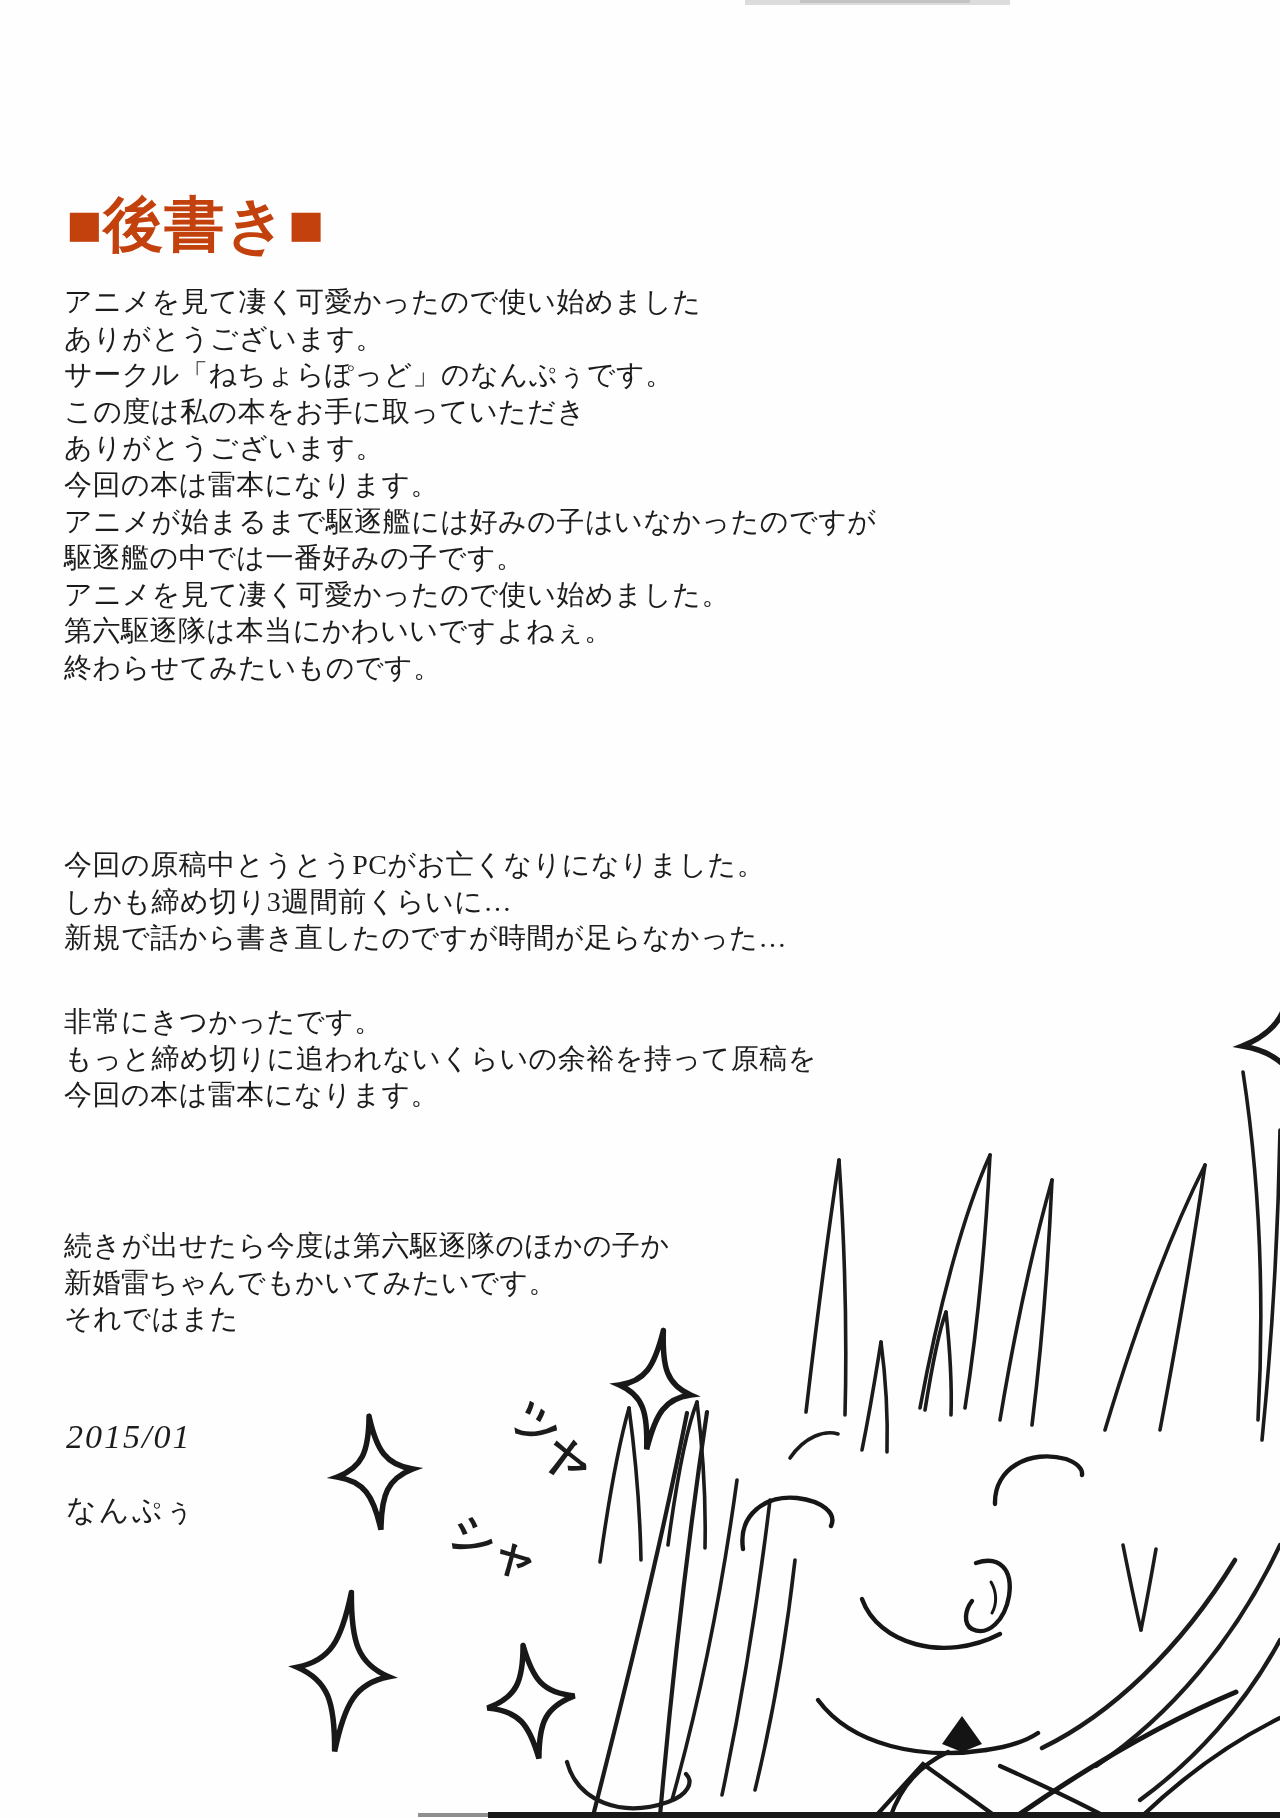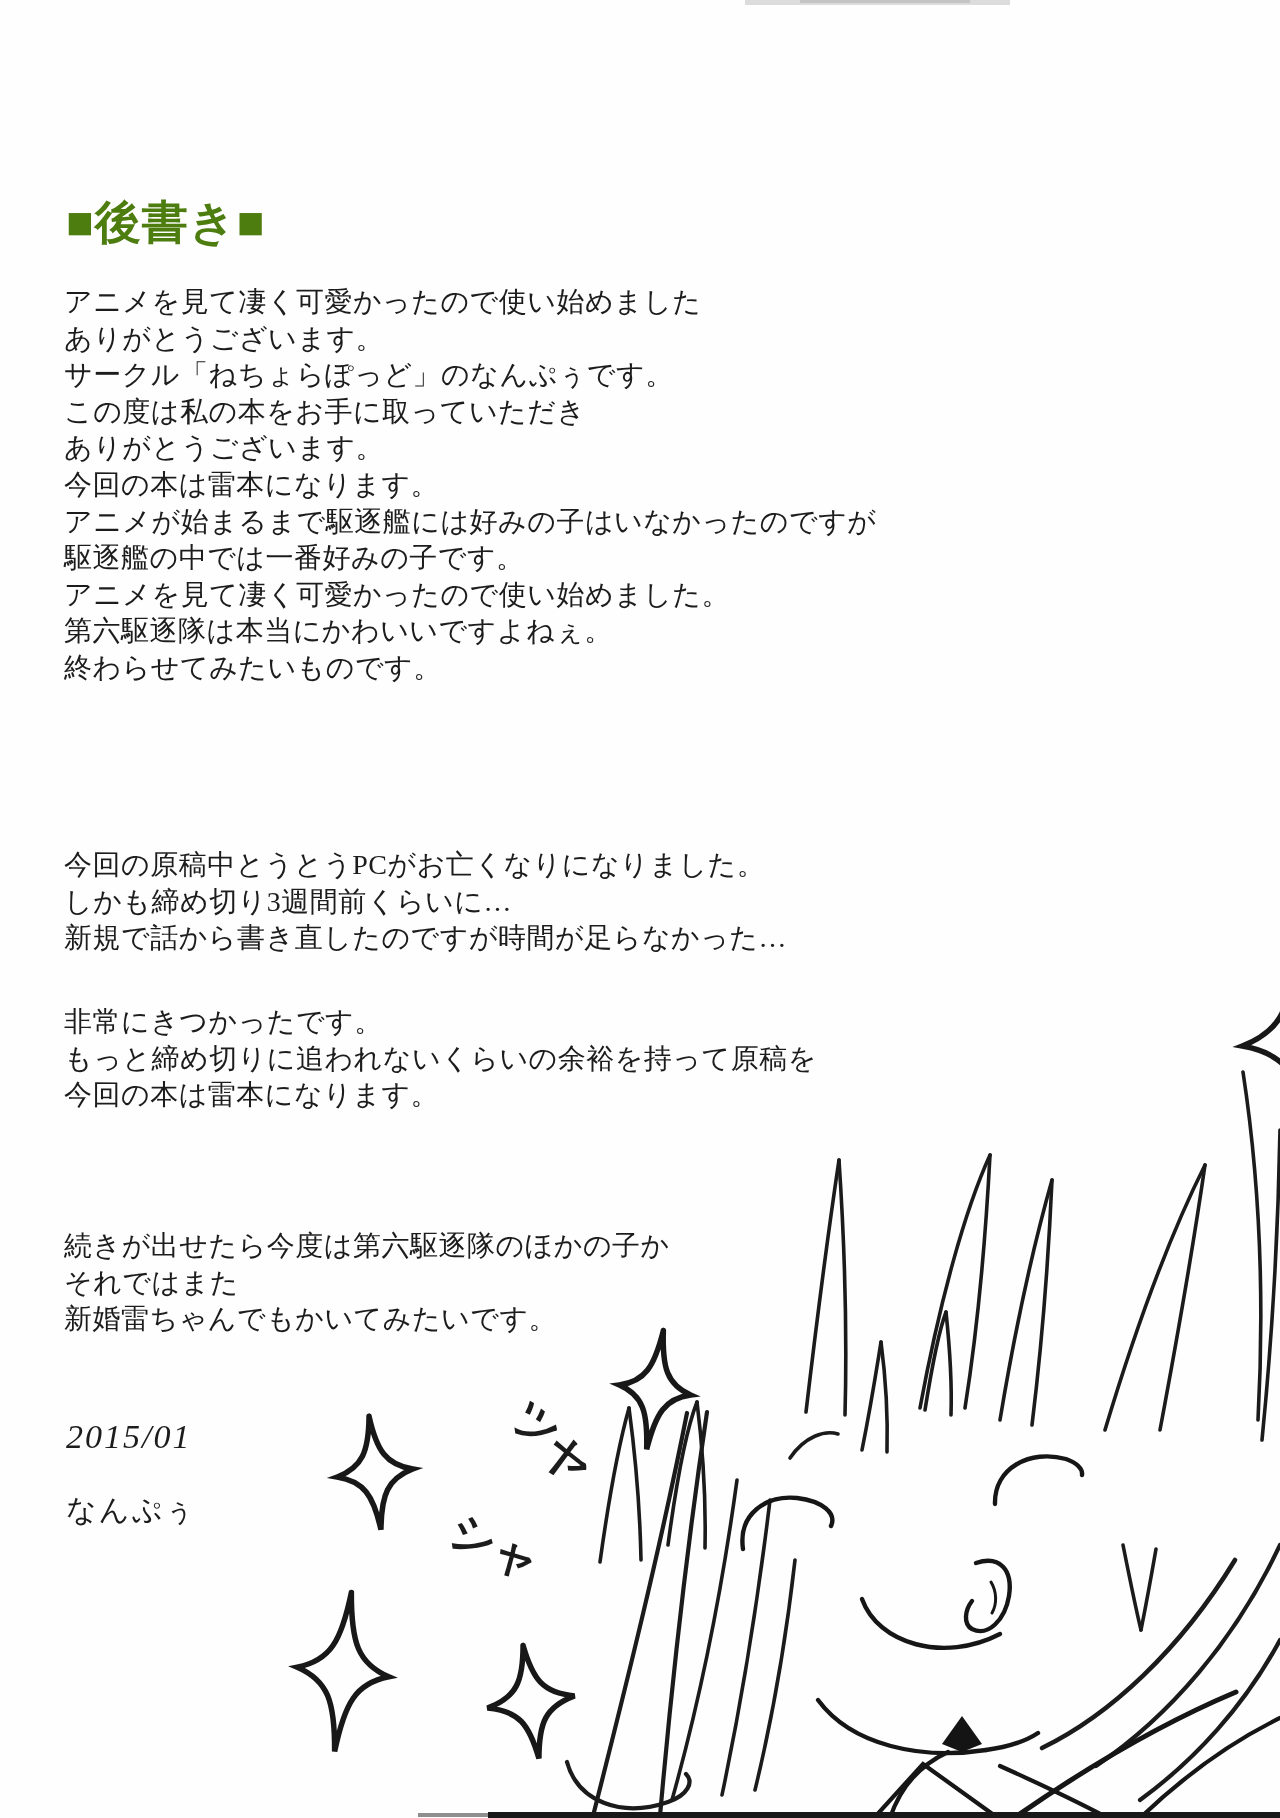--- a/index.html
+++ b/index.html
@@ -6,23 +6,23 @@
   .page{
     position:relative;
     width:1280px;height:1818px;
     margin:0 auto;
     background:#fefefe;
     overflow:hidden;
     font-family:"Liberation Serif","DejaVu Serif",serif;
     color:#1c1c1c;
   }
   .title{
-    position:absolute;left:66px;top:192px;
-    font-size:46px;font-weight:700;letter-spacing:1px;
-    color:#4d7c0f;
+    position:absolute;left:66px;top:185px;
+    font-size:60px;font-weight:700;letter-spacing:1px;
+    color:#c2410c;
   }
   .para{
     position:absolute;left:64px;
     font-size:28px;line-height:36.5px;
     letter-spacing:0.5px;
     white-space:nowrap;
   }
   .p1{top:284px;}
   .p2{top:467px;}
   .p3{top:847px;}
@@ -85,22 +85,22 @@
   </div>
 
   <div class="para p4">
     <div>非常にきつかったです。</div>
     <div>もっと締め切りに追われないくらいの余裕を持って原稿を</div>
     <div>今回の本は雷本になります。</div>
   </div>
 
   <div class="para p5">
     <div>続きが出せたら今度は第六駆逐隊のほかの子か</div>
+    <div>新婚雷ちゃんでもかいてみたいです。</div>
     <div>それではまた</div>
-    <div>新婚雷ちゃんでもかいてみたいです。</div>
   </div>
 
   <div class="date">2015/01</div>
   <div class="signature">なんぷぅ</div>
 
   <svg class="sketch" viewBox="0 0 1280 1818" xmlns="http://www.w3.org/2000/svg">
 
     <g fill="none" stroke="#181818" stroke-width="5.5" stroke-linecap="round">
       <path transform="rotate(-6 1300 1040)" d="M1300,952 C1306,1007 1316,1028 1358,1040 C1316,1052 1306,1073 1300,1128 C1294,1073 1284,1052 1242,1040 C1284,1028 1294,1007 1300,952"></path>
       <path transform="rotate(8 655 1390)" d="M655,1330 C659,1367 666,1383 691,1390 C666,1397 659,1413 655,1450 C651,1413 644,1397 619,1390 C644,1383 651,1367 655,1330"></path>

